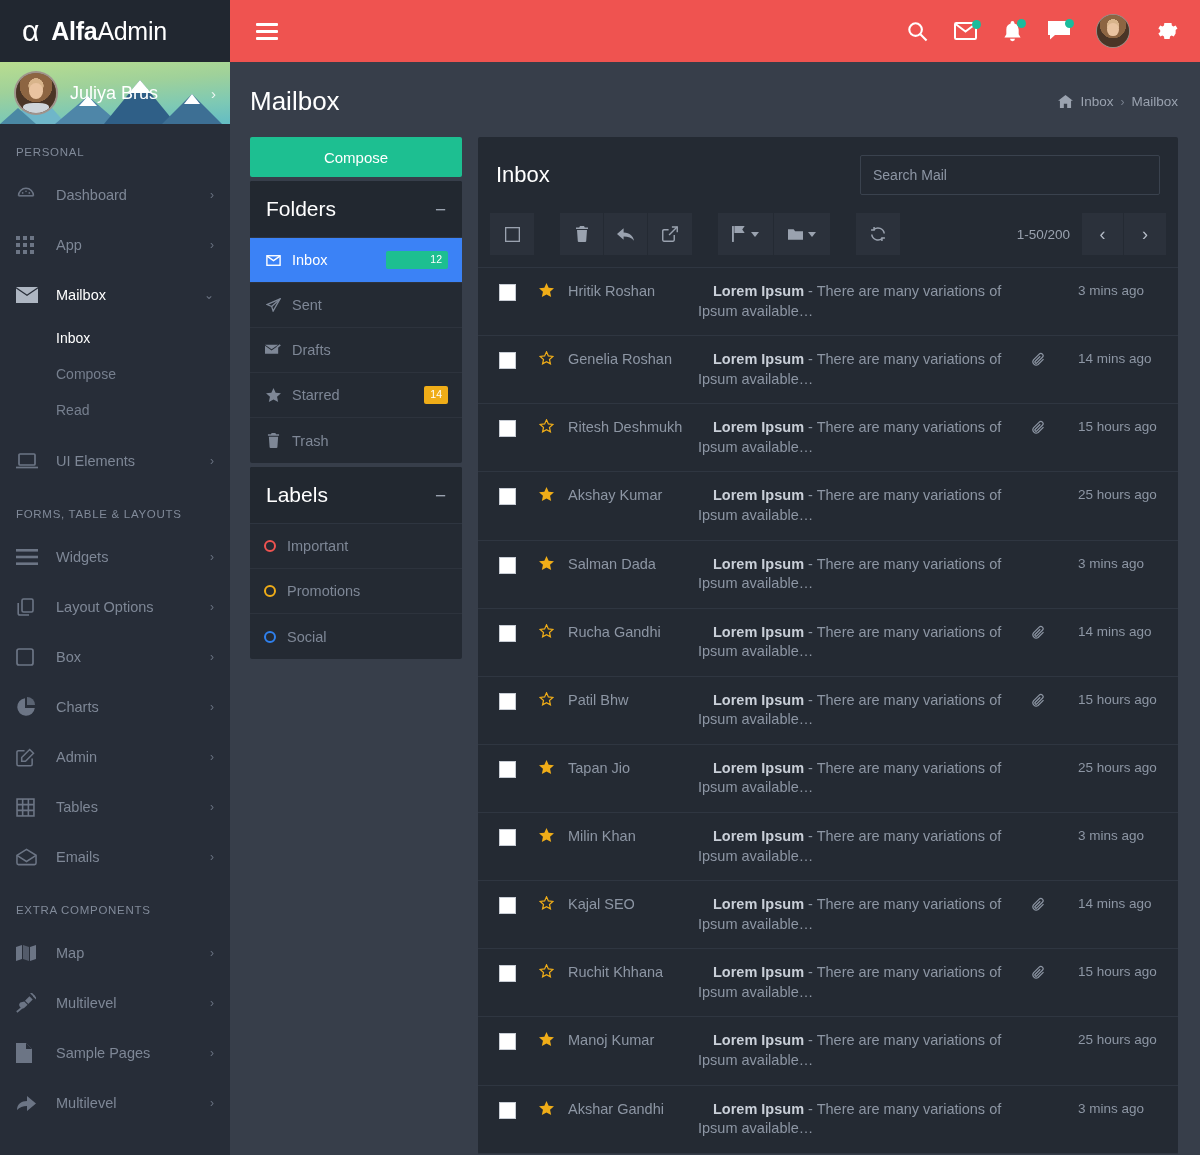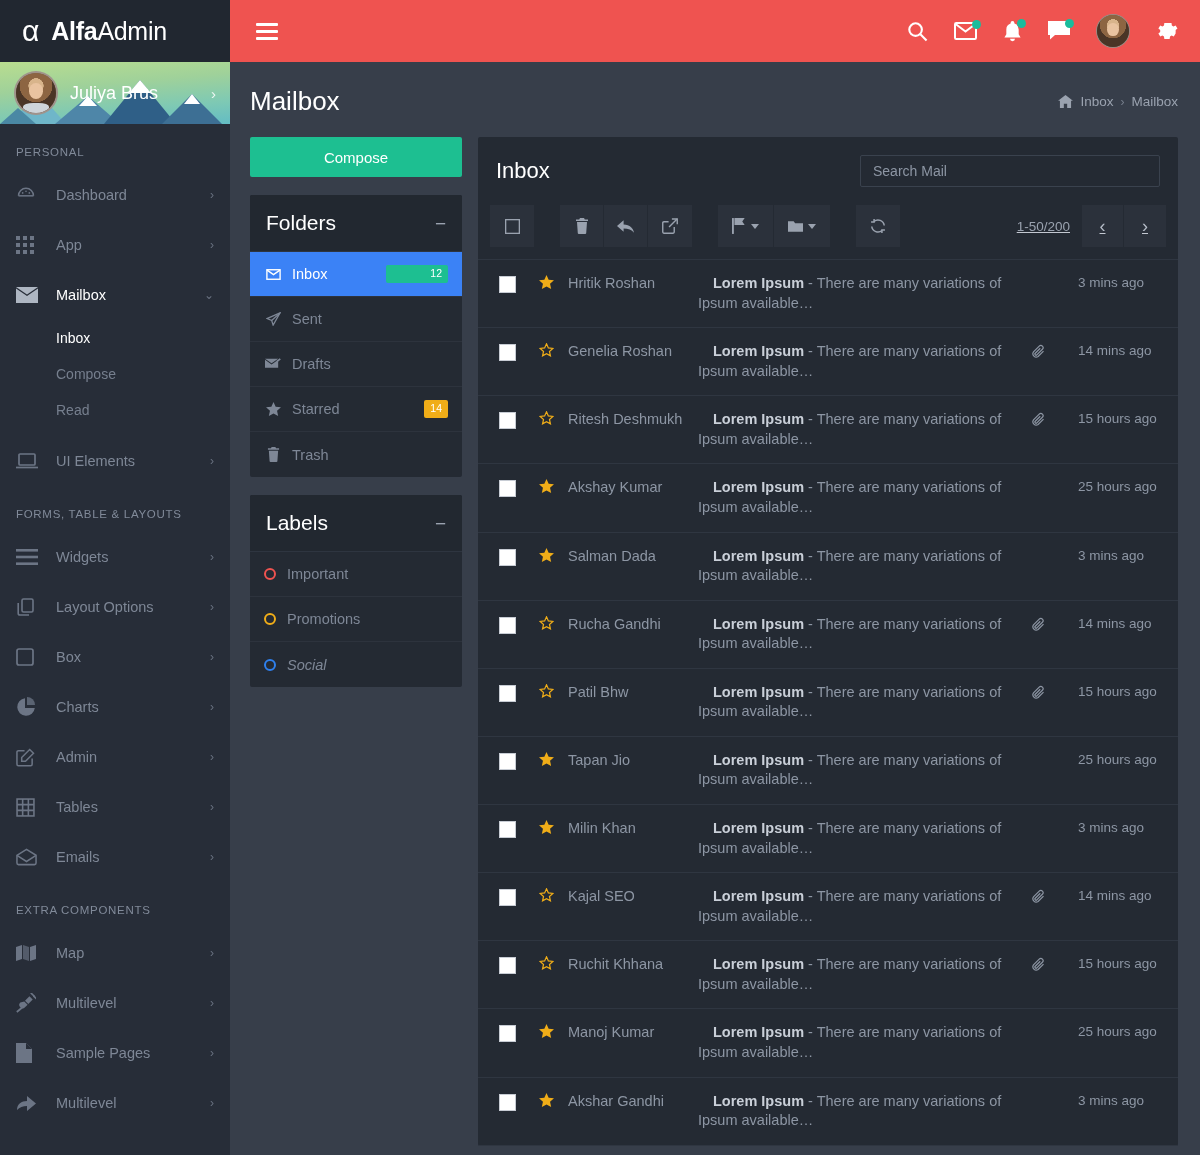--- a/index.html
+++ b/index.html
@@ -90,21 +90,21 @@
 
   .content { display:flex; gap:16px; padding:20px 22px 0 20px; flex:1; min-height:0; }
 
   
   .mailcol { width:212px; flex:0 0 212px; }
   .compose-btn {
     width:100%; height:40px; background:#1dbf91; color:#fff; border:none;
     font-size:15px; font-family:inherit; cursor:pointer; border-radius:2px;
     display:flex; align-items:center; justify-content:center;
   }
-  .panel { background:#242a33; margin-top:18px; border-radius:2px; overflow:hidden; }
+  .panel { background:#242a33; margin-top:4px; border-radius:2px; overflow:hidden; }
   .panel-head {
     display:flex; align-items:center; padding:16px 16px;
     background:#222830; border-bottom:1px solid #2e3540;
   }
   .panel-title { font-size:21px; color:#fff; font-weight:400; flex:1; }
   .panel-min { color:#9aa2af; font-size:19px; cursor:pointer; line-height:1; }
   .folder {
     display:flex; align-items:center; height:45px; padding:0 14px;
     border-bottom:1px solid #2d333d; color:#7e8796; font-size:14.5px; cursor:pointer; gap:10px;
   }
@@ -112,35 +112,35 @@
   .folder .fi { width:18px; display:flex; align-items:center; justify-content:center; }
   .folder .fl { flex:1; }
   .folder.active { background:#3b82f6; color:#fff; }
   .badge { font-size:10.5px; color:#fff; padding:2px 6px; border-radius:2px; line-height:1.3; }
   .badge.green { background:#1dbf91;padding-left:44px; }
   .badge.amber { background:#f0ad18; }
   .lbl-row {
     display:flex; align-items:center; height:45px; padding:0 14px;
     border-bottom:1px solid #2d333d; color:#7e8796; font-size:14.5px; cursor:pointer; gap:11px;
   }
-  .lbl-row:last-child { border-bottom:none;font-style:italic; }
+  .lbl-row:last-child { border-bottom:none; }
   .ring { width:12px; height:12px; border-radius:50%; border:2.5px solid currentColor; flex:0 0 12px; }
 
   
   .inbox { flex:1; background:#242a33; border-radius:2px; display:flex; flex-direction:column;
            min-width:0; align-self:flex-start; max-height:100%; }
   .inbox-head { display:flex; align-items:center; padding:18px 18px; gap:12px; }
   .inbox-title { font-size:22px; color:#fff; font-weight:400; }
   .search-mail {
-    margin-left:auto; width:300px; height:32px; background:transparent;
+    margin-left:auto; width:300px; height:40px; background:transparent;
     border:1px solid #3a424e; color:#c3c8d1; padding:4px 12px; font-size:14px;
     font-family:inherit; border-radius:2px;
   }
   .search-mail::placeholder { color:#8d96a4; }
-  .toolbar { display:flex; align-items:flex-end; padding:0 12px 12px 12px; gap:16px;text-decoration:underline; }
+  .toolbar { display:flex; align-items:flex-end; padding:0 12px 12px 12px; gap:16px; }
   .tb-group { display:flex; margin-right:10px; }
   .tb-btn {
     width:44px; height:42px; background:#2b313b; border:none; color:#9aa2af;
     display:flex; align-items:center; justify-content:center; cursor:pointer;
     border-right:1px solid #242a33; font-family:inherit;
   }
   .tb-btn:last-child { border-right:none; }
   .tb-btn.wide { width:56px; gap:5px; }
   .caret { width:0; height:0; border-left:4px solid transparent; border-right:4px solid transparent;
            border-top:5px solid #9aa2af; }

